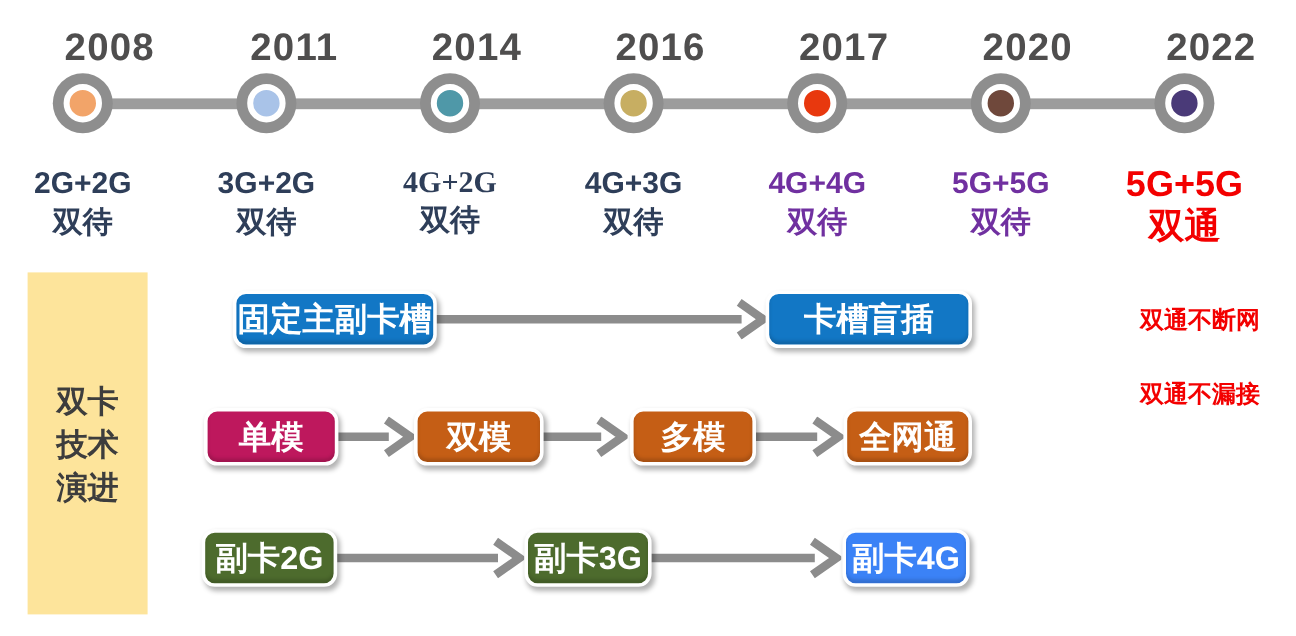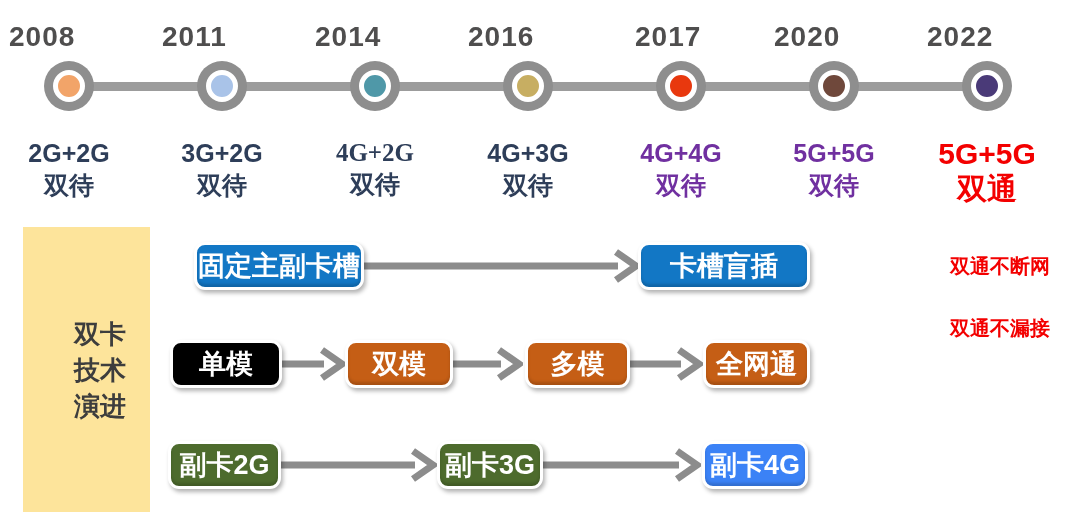--- a/index.html
+++ b/index.html
@@ -16,22 +16,22 @@
     position: absolute;
     left: 69px; top: 82px;
     width: 918px; height: 9px;
     background: #9c9c9c;
     z-index: 1;
   }
   .year {
     position: absolute;
     top: 21px;
     width: 120px;
-    text-align: left;
-    font-size: 28px;
+    text-align: right;
+    font-size: 32px;
     font-weight: bold;
     color: #4f4e4e;
     letter-spacing: 1px;
     z-index: 3;
   }
   .node {
     position: absolute;
     top: 70px;
     width: 22px; height: 22px;
     border-radius: 50%;
@@ -58,21 +58,20 @@
   
   .panel {
     position: absolute;
     left: 23px; top: 227px;
     width: 100px; height: 285px;
     background: #fde49b;
     display: flex;
     align-items: center;
     justify-content: center;
     z-index: 2;
-    padding-left: 27px;
   }
   .panel-text {
     text-align: center;
     font-size: 26px;
     line-height: 36px;
     font-weight: bold;
     color: #3d3d3d;
   }
   .btn {
     position: absolute;
@@ -110,21 +109,21 @@
 <body>
 
 <div class="canvas">
 
   <div class="tl-line" style="background: rgb(156, 156, 156);"></div>
 
   <div class="year" style="left:9px">2008</div>
   <div class="year" style="left:162px">2011</div>
   <div class="year" style="left:315px">2014</div>
   <div class="year" style="left:468px">2016</div>
-  <div class="year" style="left:635px">2017</div>
+  <div class="year" style="left:621px">2017</div>
   <div class="year" style="left:774px">2020</div>
   <div class="year" style="left:927px">2022</div>
 
   <div class="node" style="left: 53px; background: rgb(242, 164, 105);"></div>
   <div class="node" style="left: 206px; background: rgb(169, 195, 232);"></div>
   <div class="node" style="left: 359px; background: rgb(79, 152, 168);"></div>
   <div class="node" style="left: 512px; background: rgb(199, 174, 98);"></div>
   <div class="node" style="left: 665px; background: rgb(232, 56, 14);"></div>
   <div class="node" style="left: 818px; background: rgb(111, 72, 59);"></div>
   <div class="node" style="left: 971px; background: rgb(74, 58, 120);"></div>
@@ -166,21 +165,21 @@
     </div>
   </div>
 
   <div class="btn" style="left: 170px; top: 242px; width: 164px; background: rgb(18, 119, 197); margin-left: 24px;">固定主副卡槽</div>
   <svg class="arrow" style="left:340px; top:249px" width="300" height="34" viewBox="0 0 300 34">
     <line x1="0" y1="17" x2="278" y2="17"></line>
     <polyline points="276,3 296,17 276,31"></polyline>
   </svg>
   <div class="btn" style="left: 638px; top: 242px; width: 166px; background: rgb(18, 119, 197);">卡槽盲插</div>
 
-  <div class="btn" style="left: 170px; top: 340px; width: 106px; background: #000000;">单模</div>
+  <div class="btn" style="left: 170px; top: 340px; width: 106px; background: #be185d;">单模</div>
   <svg class="arrow" style="left:280px; top:347px" width="66" height="34" viewBox="0 0 66 34">
     <line x1="0" y1="17" x2="44" y2="17"></line>
     <polyline points="42,3 62,17 42,31"></polyline>
   </svg>
   <div class="btn" style="left: 345px; top: 340px; width: 102px; background: rgb(197, 94, 21);">双模</div>
   <svg class="arrow" style="left:451px; top:347px" width="72" height="34" viewBox="0 0 72 34">
     <line x1="0" y1="17" x2="50" y2="17"></line>
     <polyline points="48,3 68,17 48,31"></polyline>
   </svg>
   <div class="btn" style="left: 525px; top: 340px; width: 99px; background: rgb(197, 94, 21);">多模</div>

